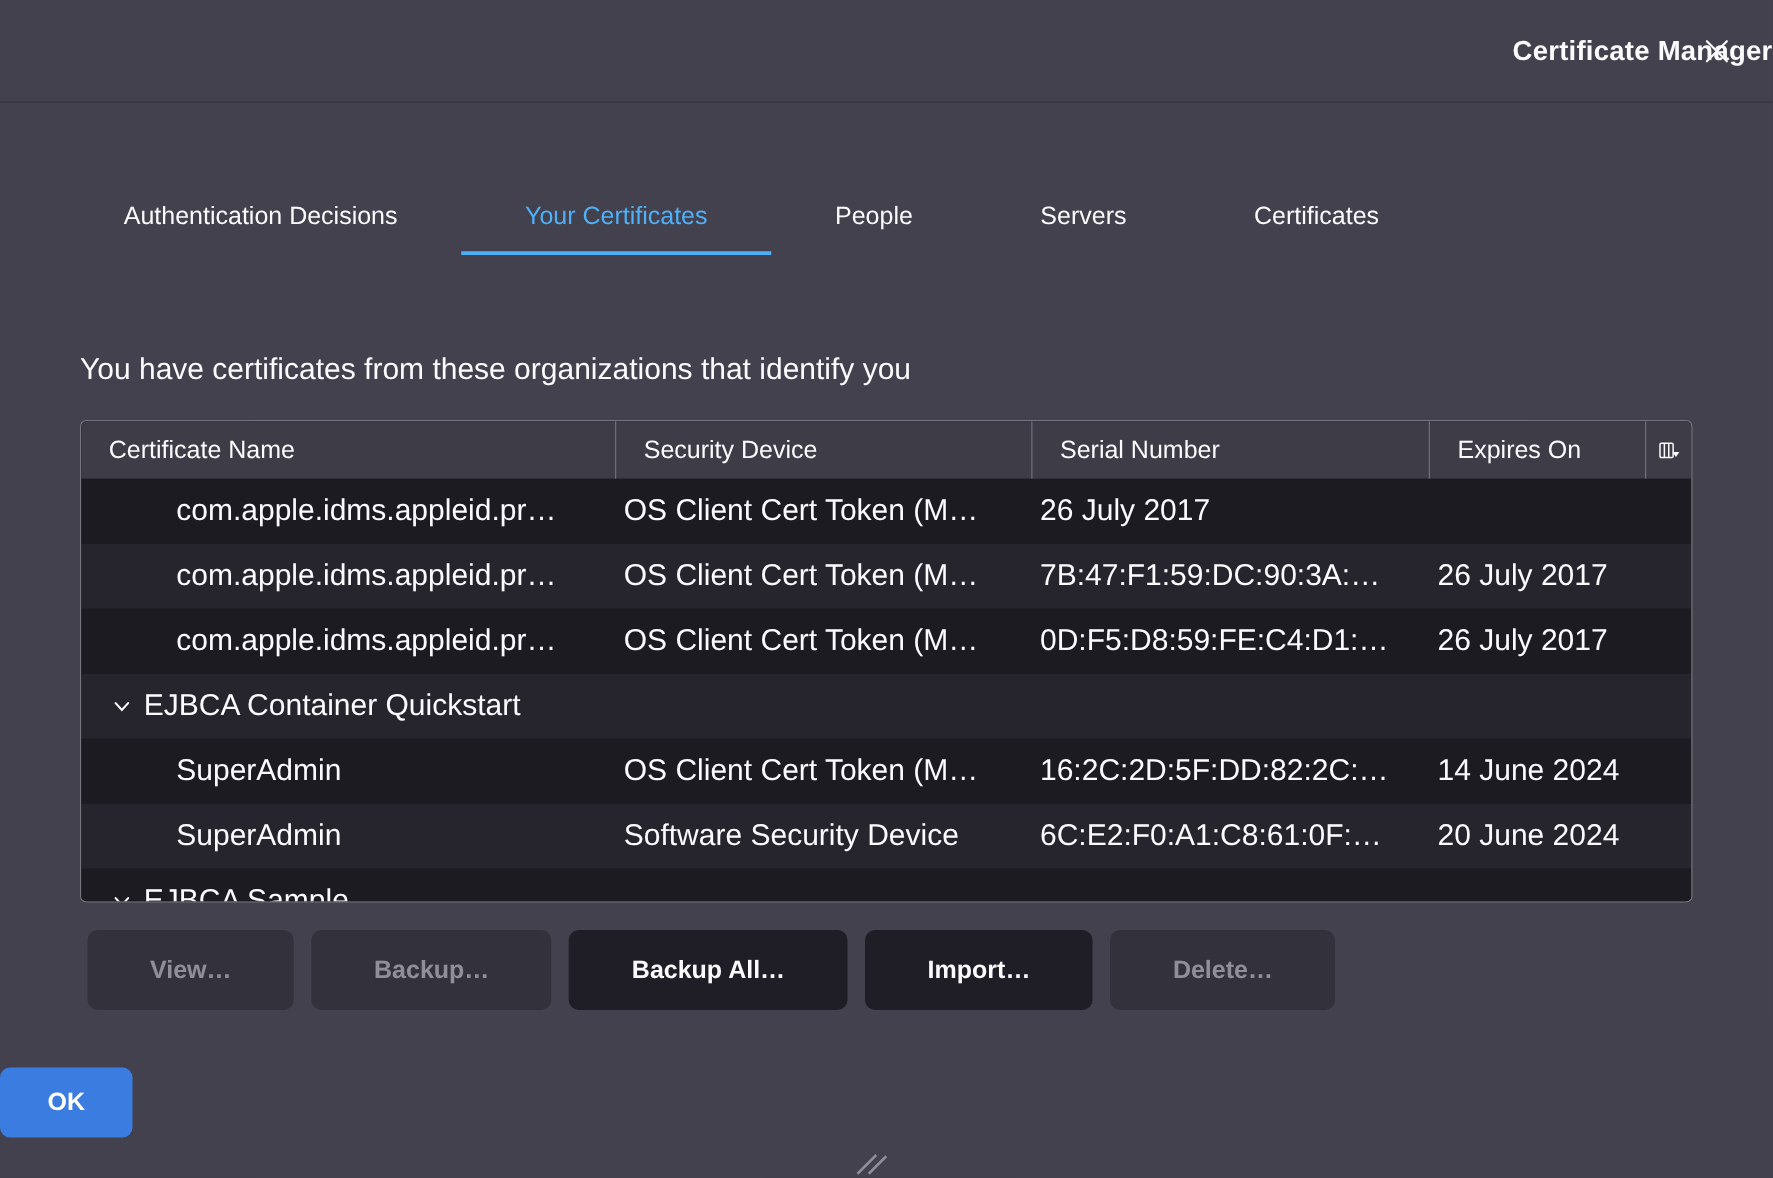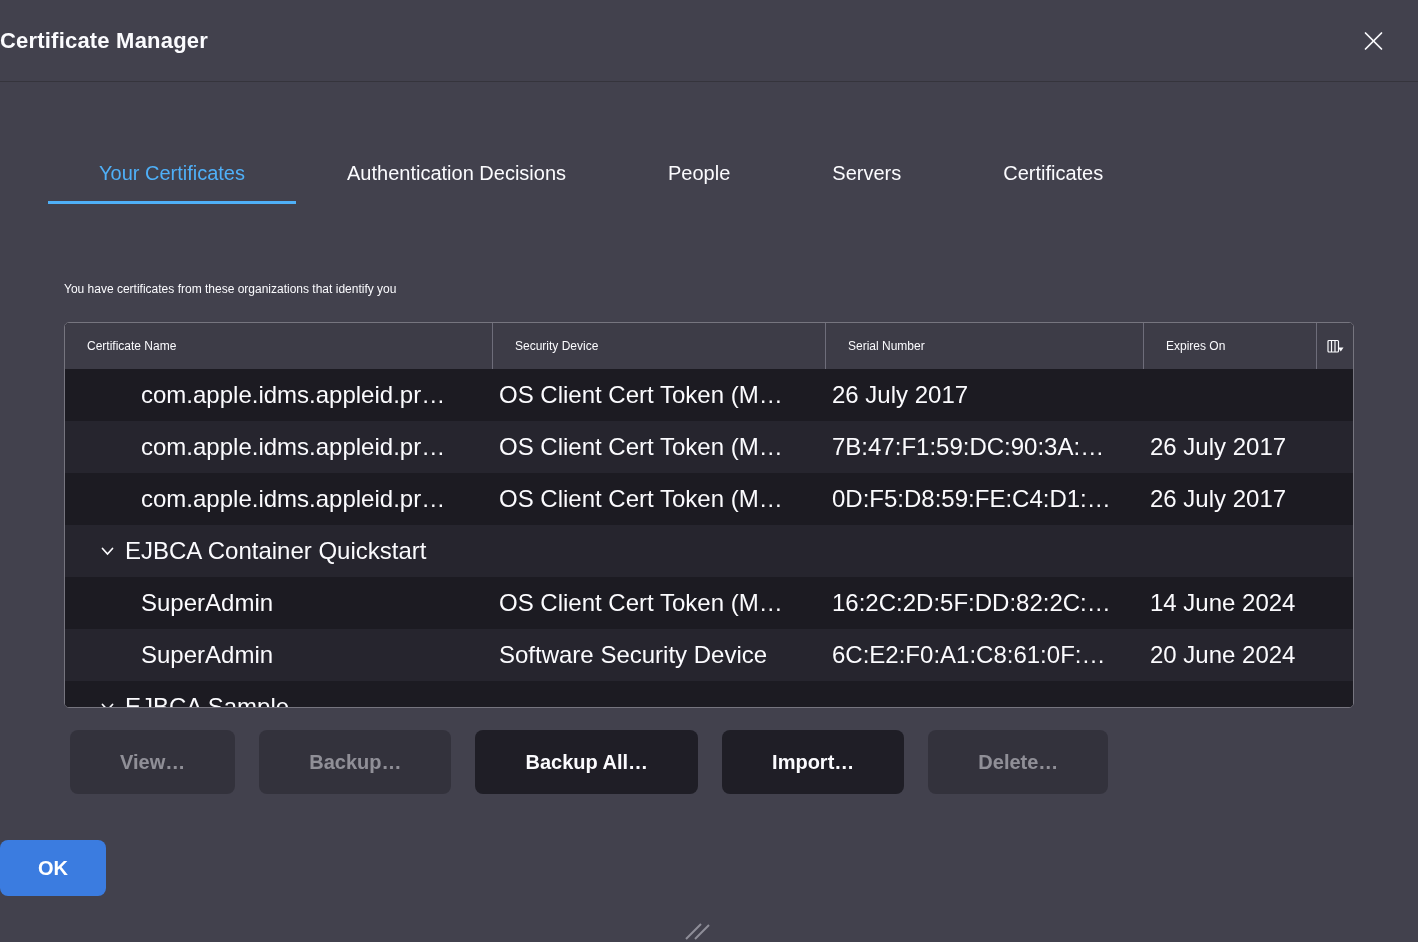--- a/index.html
+++ b/index.html
@@ -3,53 +3,53 @@
 <meta charset="utf-8">
 <style>
   *{box-sizing:border-box;margin:0;padding:0}
   html,body{width:1418px;height:942px;overflow:hidden}
   body{
     background:var(--dialog-bg,#42414d);
     font-family:"Liberation Sans","DejaVu Sans",sans-serif;
     color:var(--text,#fbfbfe);
     position:relative;
   }
-  .titlebar{height:82px;display:flex;align-items:center;justify-content:flex-start;
+  .titlebar{height:82px;display:flex;align-items:center;justify-content:flex-end;
     border-bottom:1px solid var(--titlebar-border,#35343c);position:relative}
   .title{font-size:22px;font-weight:700;letter-spacing:.2px}
   .close-btn{position:absolute;right:28px;top:50%;transform:translateY(-50%);
     background:none;border:none;cursor:pointer;padding:6px;line-height:0}
 
   .tabs{display:flex;margin:64px 0 0 48px}
   .tab{background:none;border:none;border-bottom:3px solid transparent;
     color:var(--text,#fbfbfe);font-family:inherit;font-size:20px;
     padding:16px 51px;cursor:pointer;white-space:nowrap}
   .tab.active{color:var(--accent,#4fb0f8);border-bottom-color:var(--accent,#4fb0f8)}
 
-  .desc{font-size:12px;margin:78px 0 0 64px}
+  .desc{font-size:24px;margin:78px 0 0 64px}
 
   .table{width:1290px;height:386px;margin:26px 0 0 64px;
     border:1px solid var(--table-border,#76757f);border-radius:5px;
     overflow:hidden;background:var(--row-dark,#1c1b22)}
   .thead{display:grid;grid-template-columns:428px 333px 318px 1fr 36px;height:46px;
-    background:var(--header-bg,#3d3c47);font-size:12px}
+    background:var(--header-bg,#3d3c47);font-size:20px}
   .th{display:flex;align-items:center;padding-left:22px;height:100%;
     overflow:hidden;white-space:nowrap;cursor:default}
   .th:not(:last-child){border-right:1px solid var(--header-sep,#6e6d7a)}
   .th.picker{justify-content:center;padding-left:0;cursor:pointer}
 
   .row{display:grid;grid-template-columns:428px 333px 318px 1fr 36px;height:52px;
     align-items:center;font-size:24px;cursor:default}
   .row.dark{background:var(--row-dark,#1c1b22)}
   .row.light{background:var(--row-light,#26252e)}
   .cell{padding-left:6px;white-space:nowrap;overflow:hidden}
   .cell.name{padding-left:76px}
-  .row.group .cell.name{grid-column:1/-1;padding-left:36px;display:flex;align-items:center;gap:11px}
+  .row.group .cell.name{grid-column:1/-1;padding-left:26px;display:flex;align-items:center;gap:11px}
 
-  .actions{display:flex;gap:24px;margin:22px 0 0 70px}
+  .actions{display:flex;gap:14px;margin:22px 0 0 70px}
   .btn{background:var(--button-bg,#1f1e26);color:var(--text,#fbfbfe);border:none;
     border-radius:8px;height:64px;padding:0 50px;font-family:inherit;
     font-size:20px;font-weight:700;cursor:pointer;white-space:nowrap}
   .btn.disabled{opacity:.42;cursor:default}
 
   .footer{display:flex;margin:46px 28px 0 0}
   .ok{background:var(--ok-bg,#3b7ce0);color:#ffffff;border:none;border-radius:8px;
     height:56px;padding:0 38px;font-family:inherit;font-size:20px;font-weight:700;cursor:pointer}
 
   .grip{position:absolute;left:684px;bottom:2px;line-height:0}
@@ -61,22 +61,22 @@
   <div class="title">Certificate Manager</div>
   <button class="close-btn">
     <svg width="21" height="21" viewBox="0 0 21 21" fill="none" stroke="#fbfbfe" stroke-width="1.7" stroke-linecap="round">
       <line x1="2.5" y1="2.5" x2="18.5" y2="18.5"></line>
       <line x1="18.5" y1="2.5" x2="2.5" y2="18.5"></line>
     </svg>
   </button>
 </div>
 
 <nav class="tabs" id="tabs">
+    <button class="tab">Authentication Decisions</button>
     <button class="tab active">Your Certificates</button>
-    <button class="tab">Authentication Decisions</button>
     <button class="tab">People</button>
     <button class="tab">Servers</button>
     <button class="tab">Certificates</button>
   </nav>
 
 <p class="desc">You have certificates from these organizations that identify you</p>
 
 <div class="table">
   <div class="thead" id="thead">
       <div class="th">Certificate Name</div>

